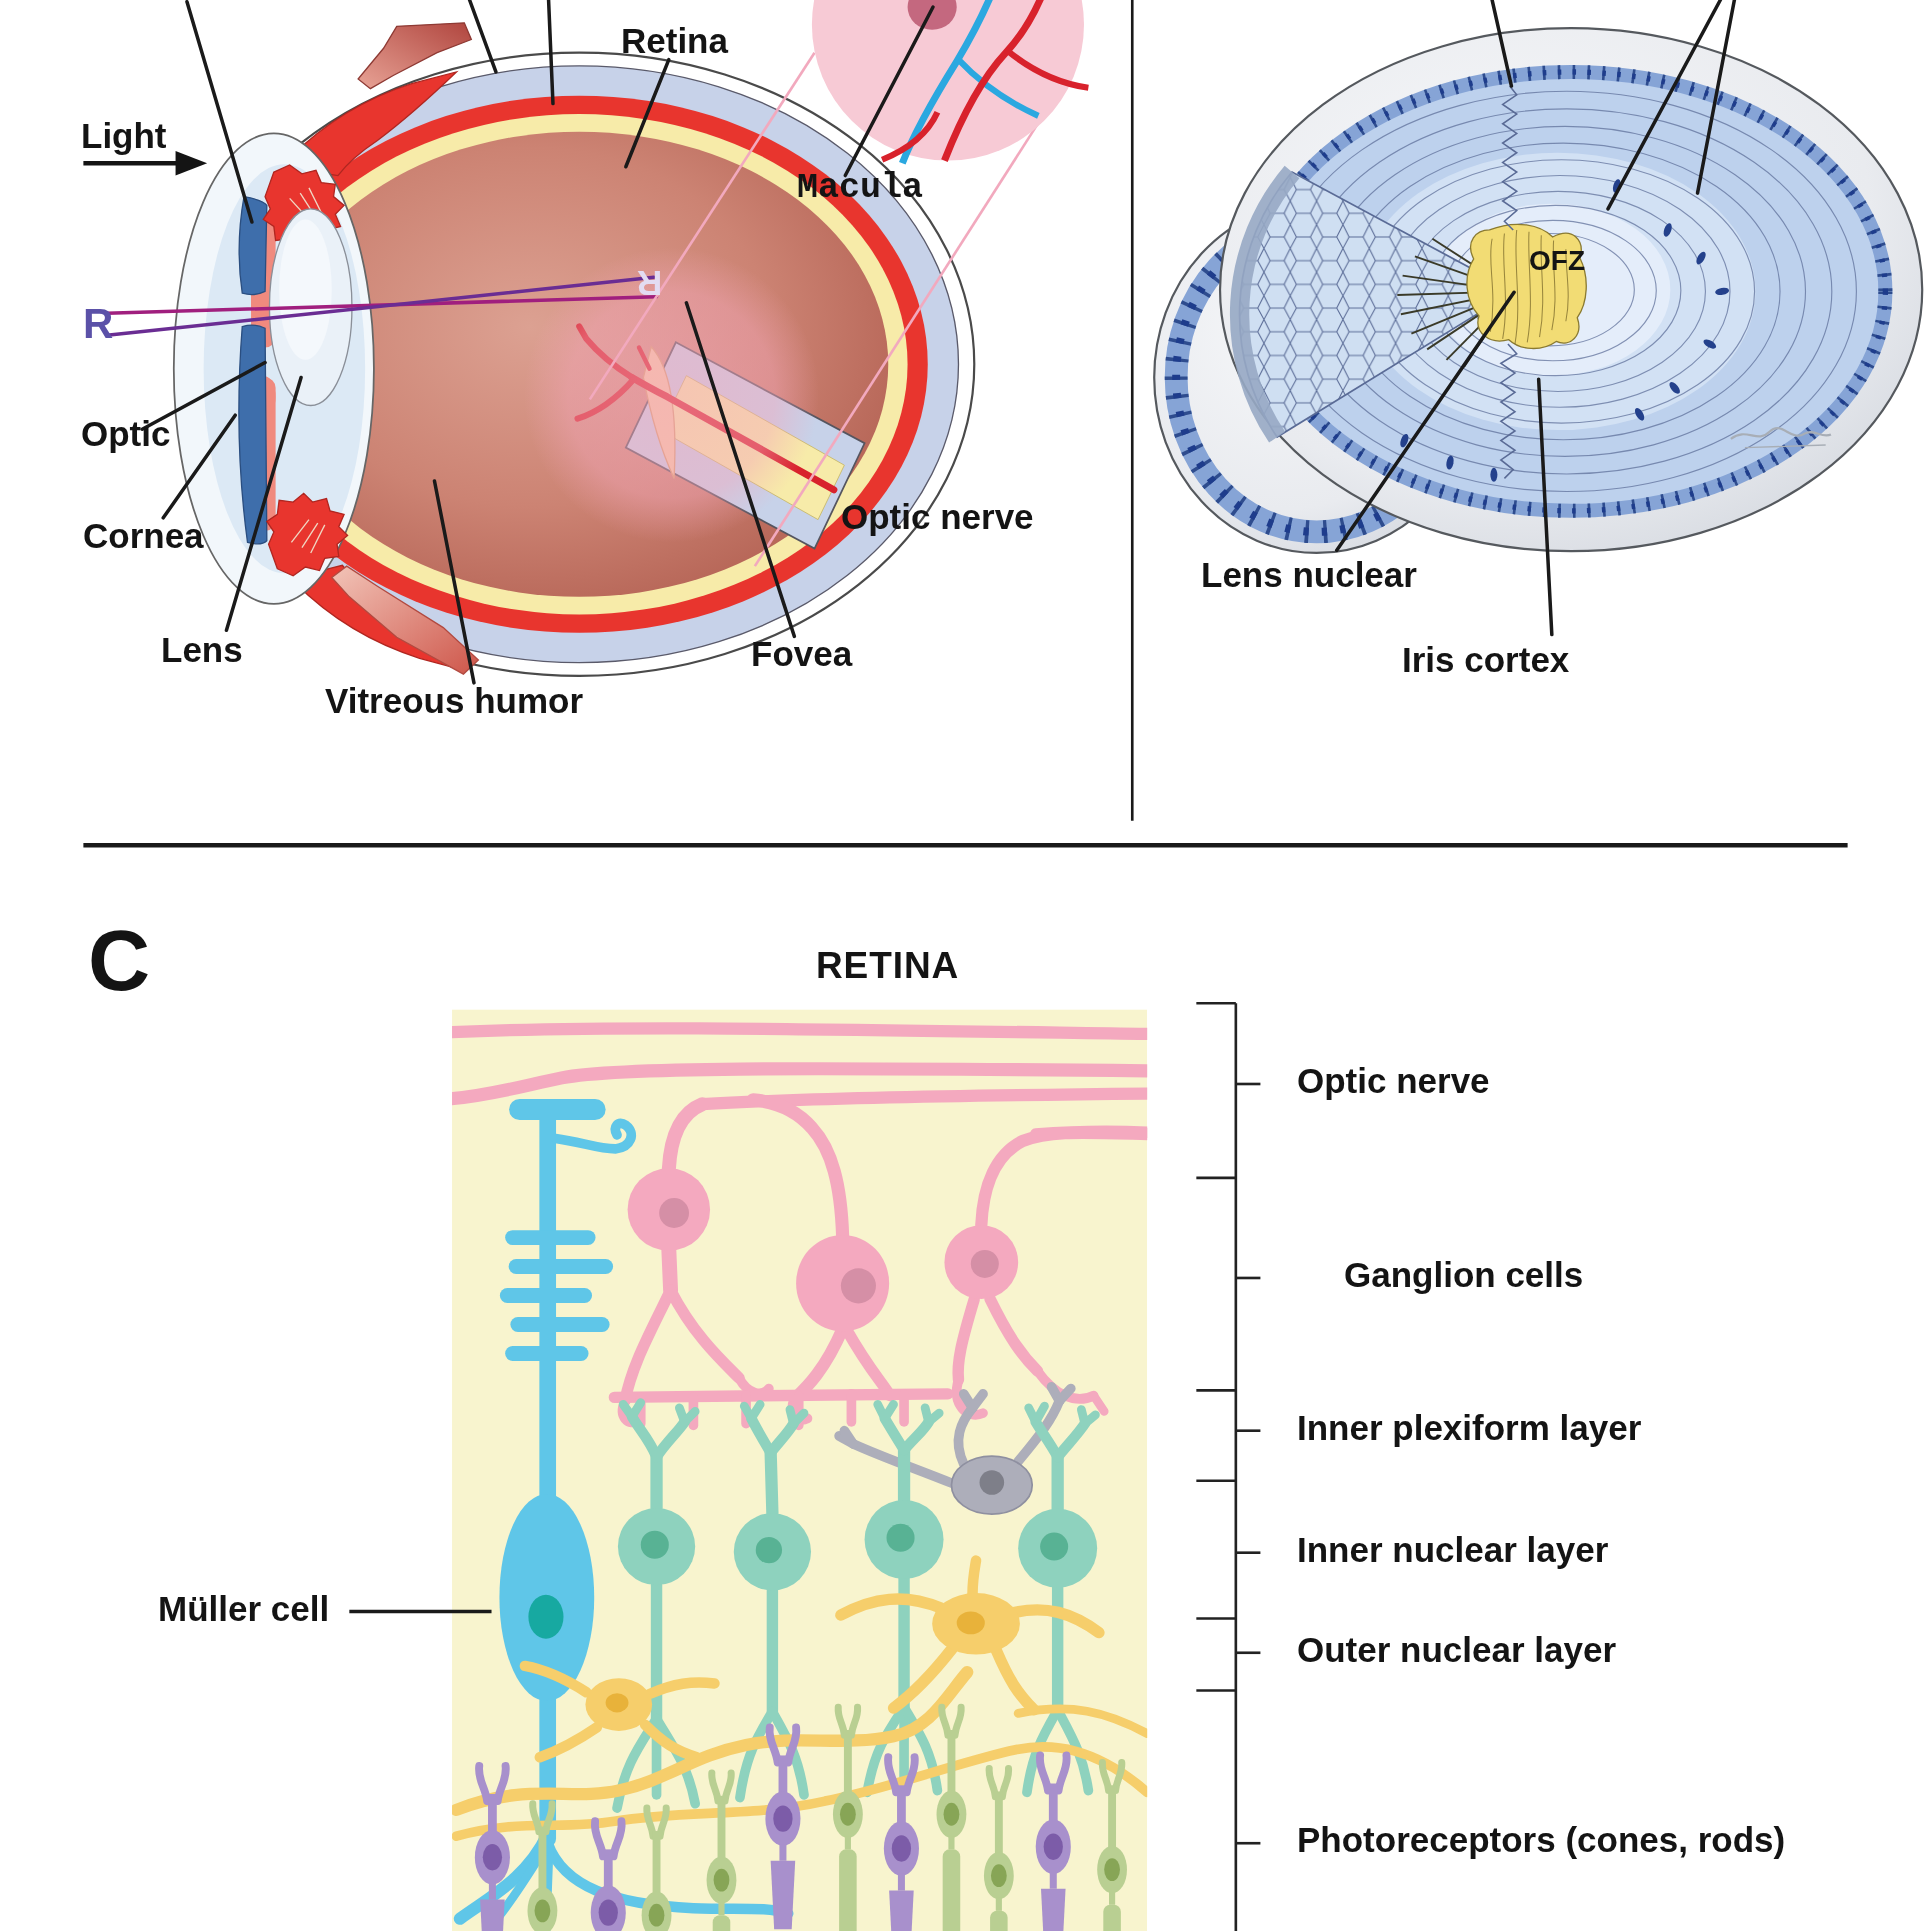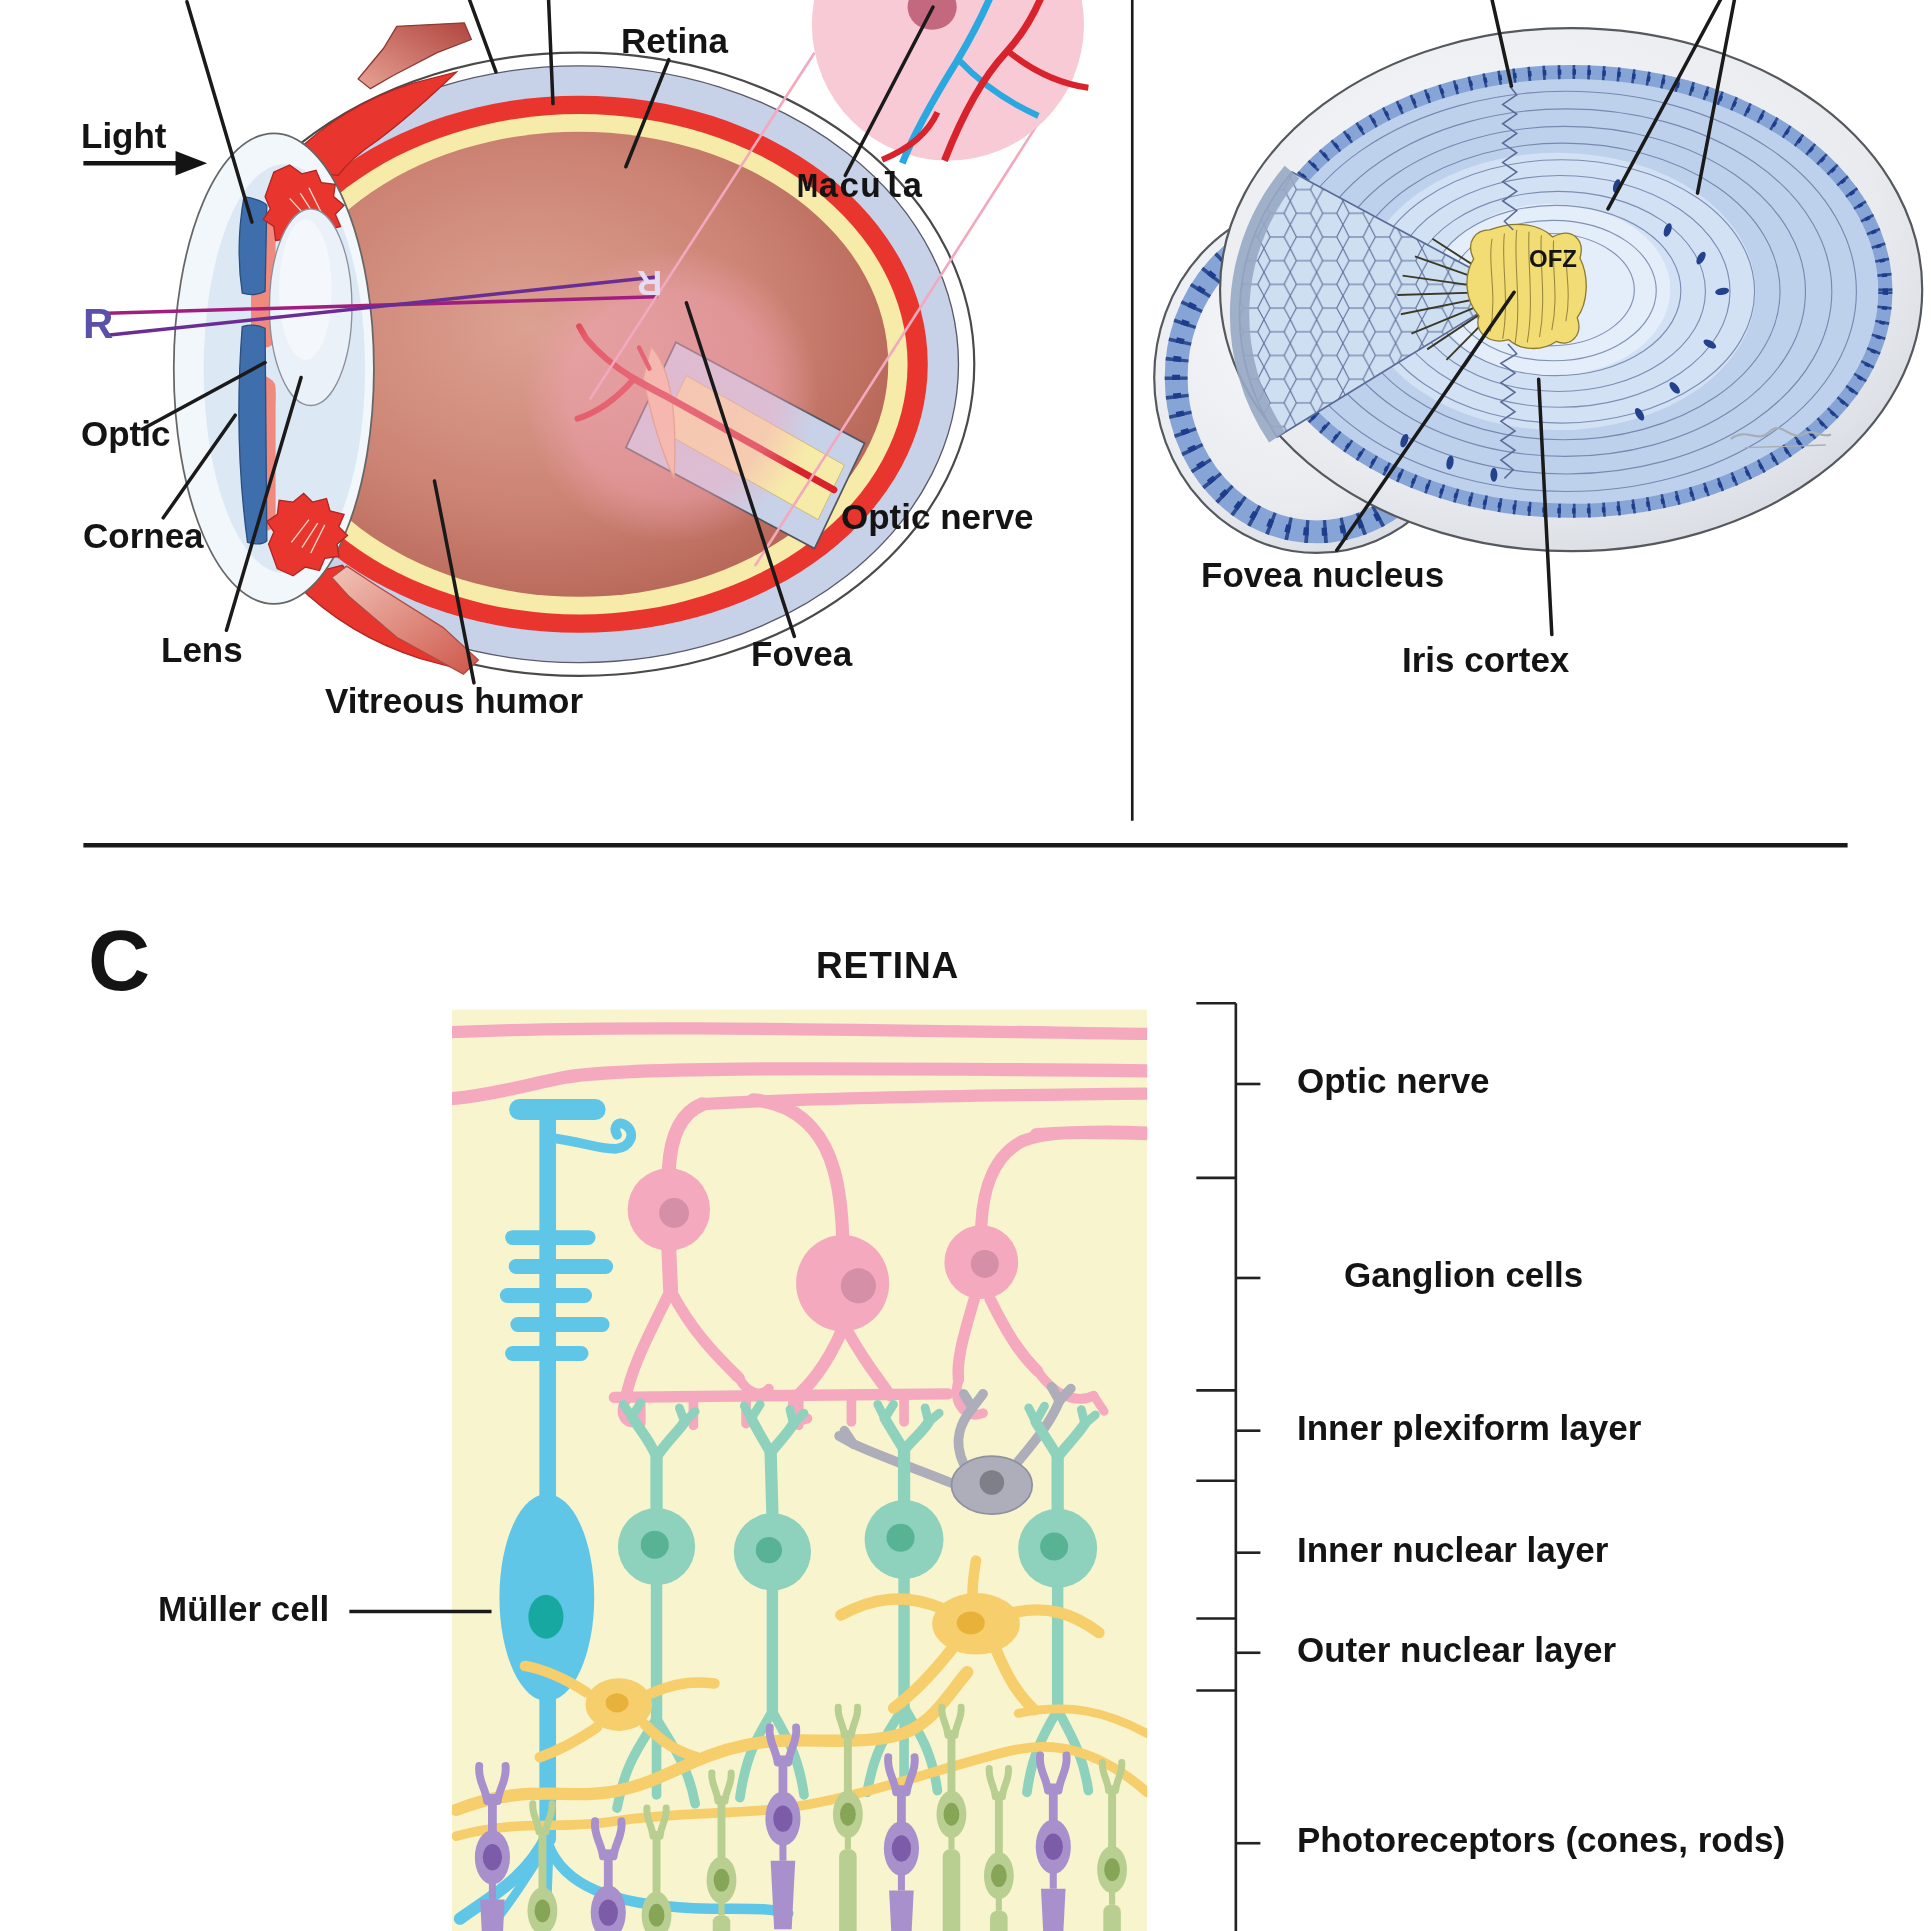--- a/index.html
+++ b/index.html
@@ -1,20 +1,20 @@
 <!DOCTYPE html>
 <html style="font-size:14px"><head>
 <meta charset="utf-8">
 <style>
   html,body{margin:0;padding:0;background:#fff;}
   #page{position:relative;width:1931px;height:1931px;background:#ffffff;overflow:hidden;
         font-family:"Liberation Sans",sans-serif;}
   svg{position:absolute;left:0;top:0;}
   .lbl{position:absolute;font-weight:700;font-size:35px;color:#141414;white-space:nowrap;line-height:1.05;}
-  .lbl.small{font-size:24px;}
+  .lbl.small{font-size:28px;}
   .rletter{position:absolute;font-weight:700;font-size:42px;color:#5B51A8;}
   .rinv{position:absolute;font-weight:700;font-size:35px;color:#E3DCF2;transform:rotate(180deg);}
   .cmark{position:absolute;font-weight:700;font-size:86px;color:#141414;}
   .retitle{position:absolute;font-weight:700;font-size:37px;letter-spacing:0.9px;color:#141414;}
 </style>
 </head>
 <body>
 
 <div id="page">
 
@@ -469,21 +469,21 @@
 <div class="lbl" style="left:81px;top:416px;">Optic</div>
 <div class="lbl" style="left:83px;top:518px;">Cornea</div>
 <div class="lbl" style="left:161px;top:632px;">Lens</div>
 <div class="lbl" style="left:325px;top:683px;">Vitreous humor</div>
 <div class="lbl" style="left:841px;top:499px;">Optic nerve</div>
 <div class="lbl" style="left:751px;top:636px;">Fovea</div>
 <div class="rletter" style="left:83px;top:300px;">R</div>
 <div class="rinv" style="left:637px;top:263px;">R</div>
 
 <div class="lbl small" style="left:1529px;top:246px;">OFZ</div>
-<div class="lbl" style="left:1201px;top:557px;">Fovea nucleus</div>
+<div class="lbl" style="left:1201px;top:557px;">Lens nuclear</div>
 <div class="lbl" style="left:1402px;top:642px;">Iris cortex</div>
 
 <div class="cmark" style="left:88px;top:911px;">C</div>
 <div class="retitle" style="left:816px;top:945px;">RETINA</div>
 <div class="lbl" style="left:158px;top:1591px;">Müller cell</div>
 <div class="lbl" style="left:1297px;top:1063px;">Optic nerve</div>
 <div class="lbl" style="left:1344px;top:1257px;">Ganglion cells</div>
 <div class="lbl" style="left:1297px;top:1410px;">Inner plexiform layer</div>
 <div class="lbl" style="left:1297px;top:1532px;">Inner nuclear layer</div>
 <div class="lbl" style="left:1297px;top:1632px;">Outer nuclear layer</div>

